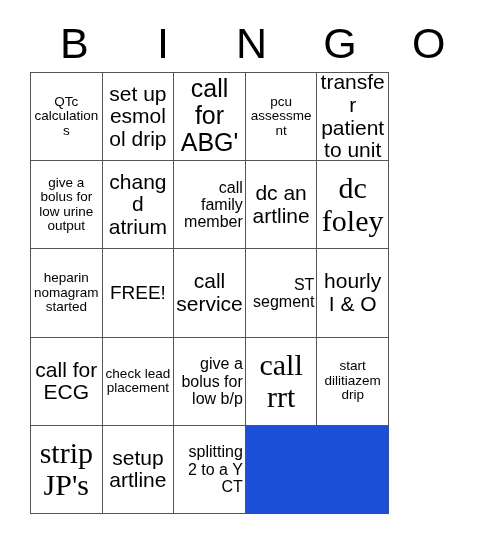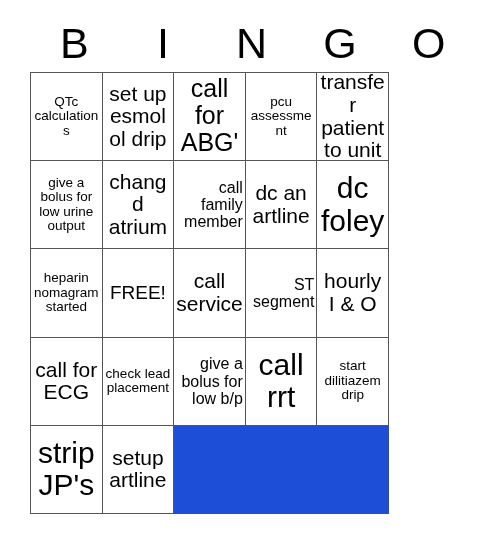--- a/index.html
+++ b/index.html
@@ -77,21 +77,21 @@
     display: block;
     width: 100%;
     line-height: 1.08;
     word-wrap: break-word;
     overflow-wrap: break-word;
     hyphens: none;
     color: #000000;
   }
 
   
-  .sz-xl .cell-text { font-size: 30px; }
+  .sz-xl .cell-text { font-size: 30px; font-family: Liberation Serif, serif; }
   .sz-lg .cell-text { font-size: 25px; margin-top: 25px; }
   .sz-md .cell-text { font-size: 21px; }
   .sz-sm .cell-text { font-size: 16px; text-align: right; }
   .sz-xs .cell-text { font-size: 13.5px; }
 
   .free-cell .cell-text { font-size: 19px; }
 </style>
 </head>
 <body>
 
@@ -170,15 +170,18 @@
     </div>
     <div class="cell sz-xs">
       <span class="cell-text">start dilitiazem drip</span>
     </div>
     <div class="cell sz-xl">
       <span class="cell-text">strip JP's</span>
     </div>
     <div class="cell sz-md">
       <span class="cell-text">setup artline</span>
     </div>
+    <div class="cell sz-sm">
+      <span class="cell-text">splitting 2 to a Y CT</span>
+    </div>
 
   </div>
 </div>
 
 </body></html>

